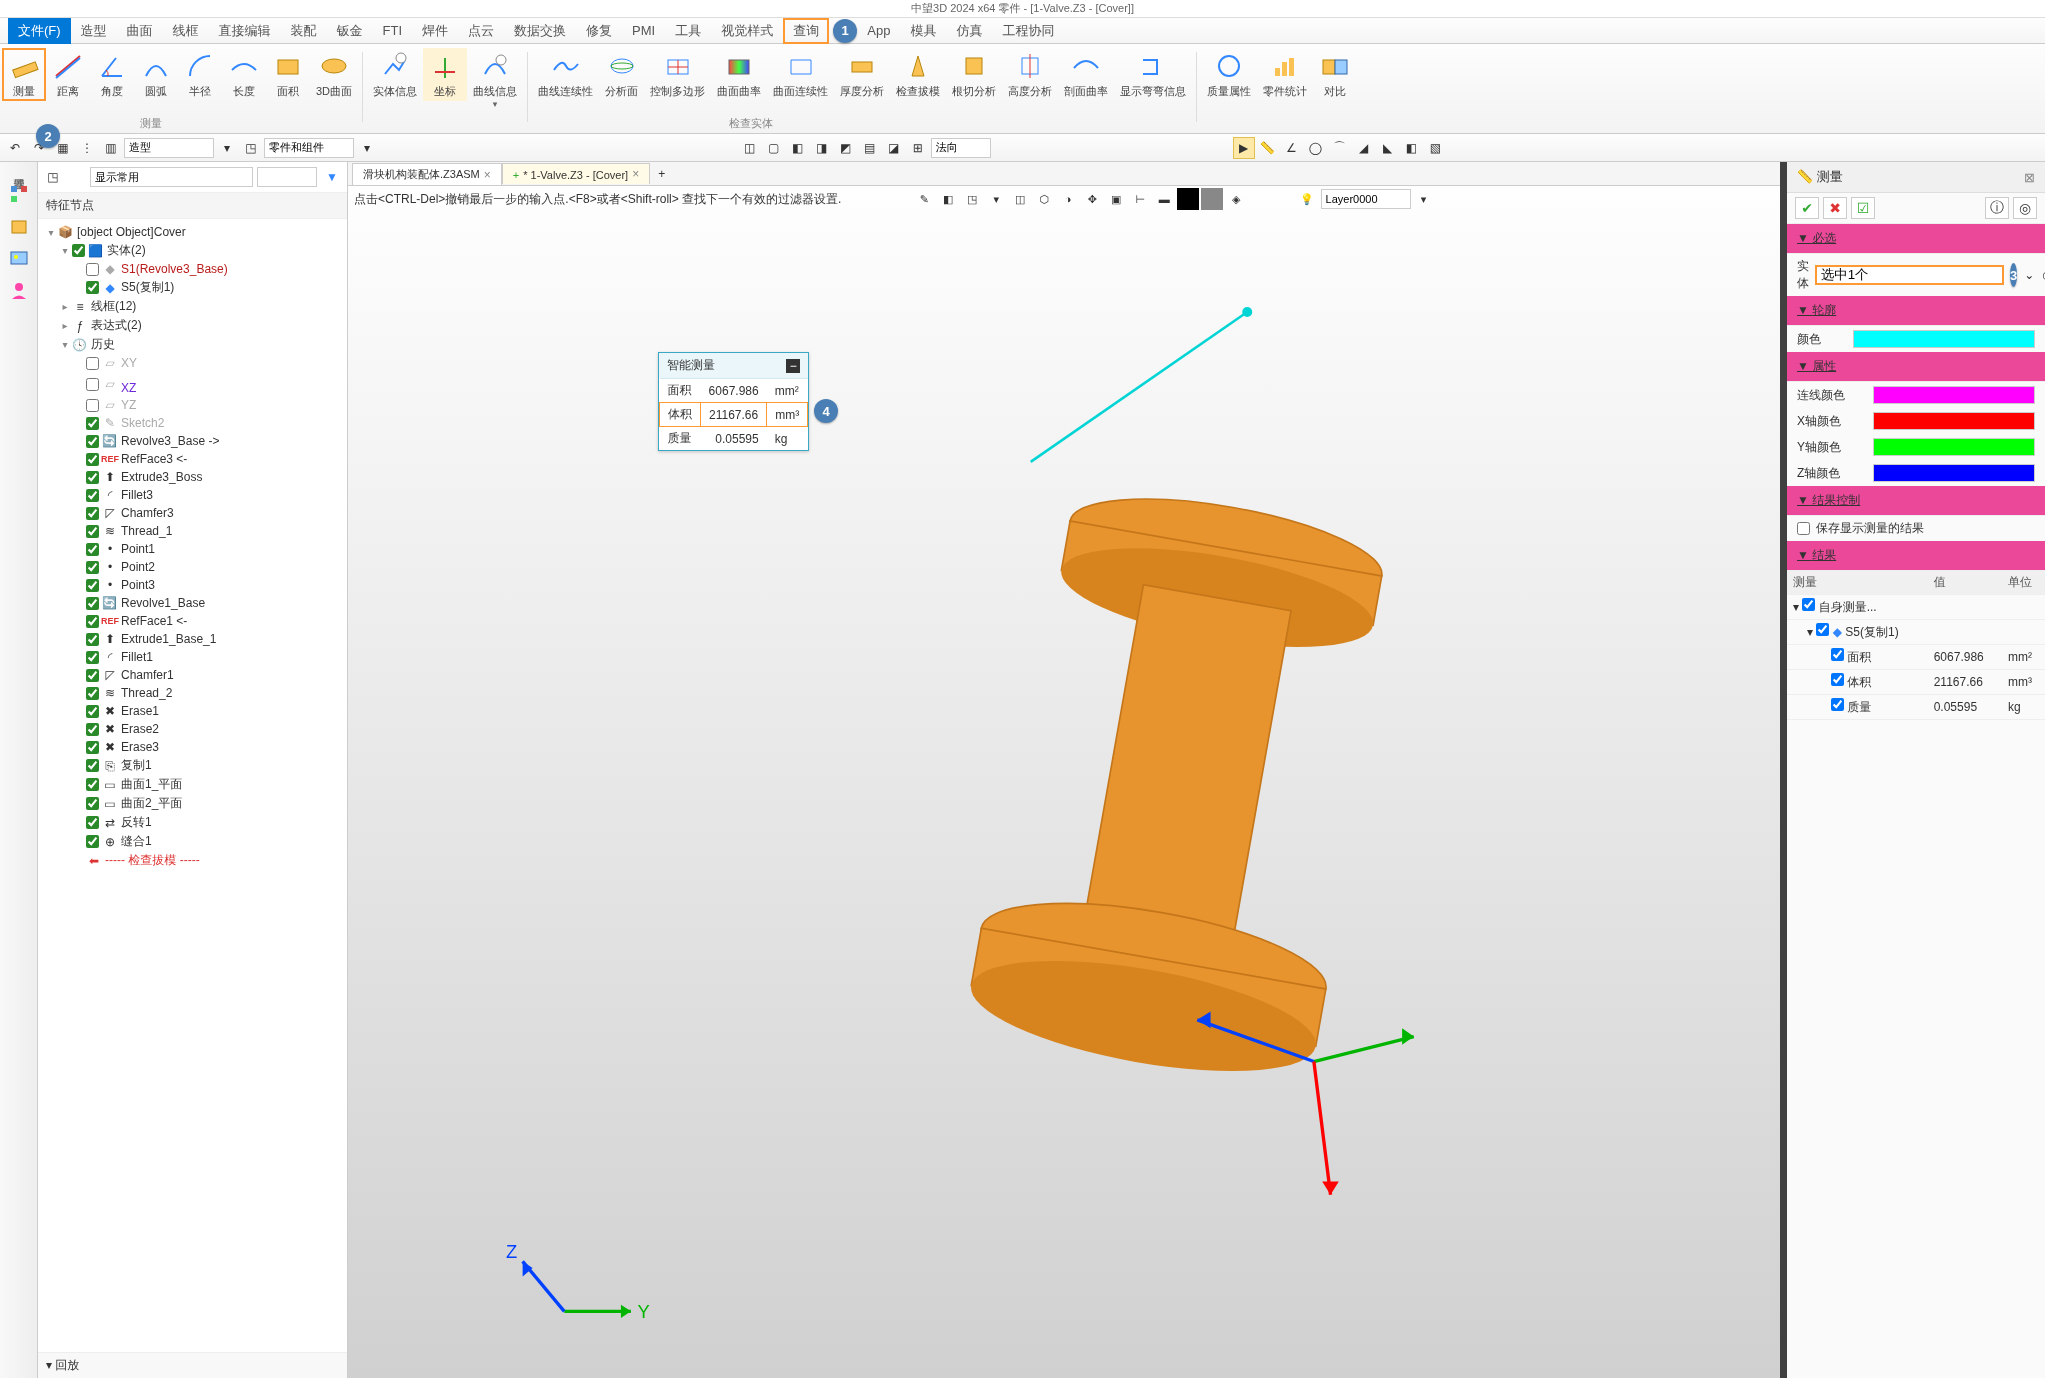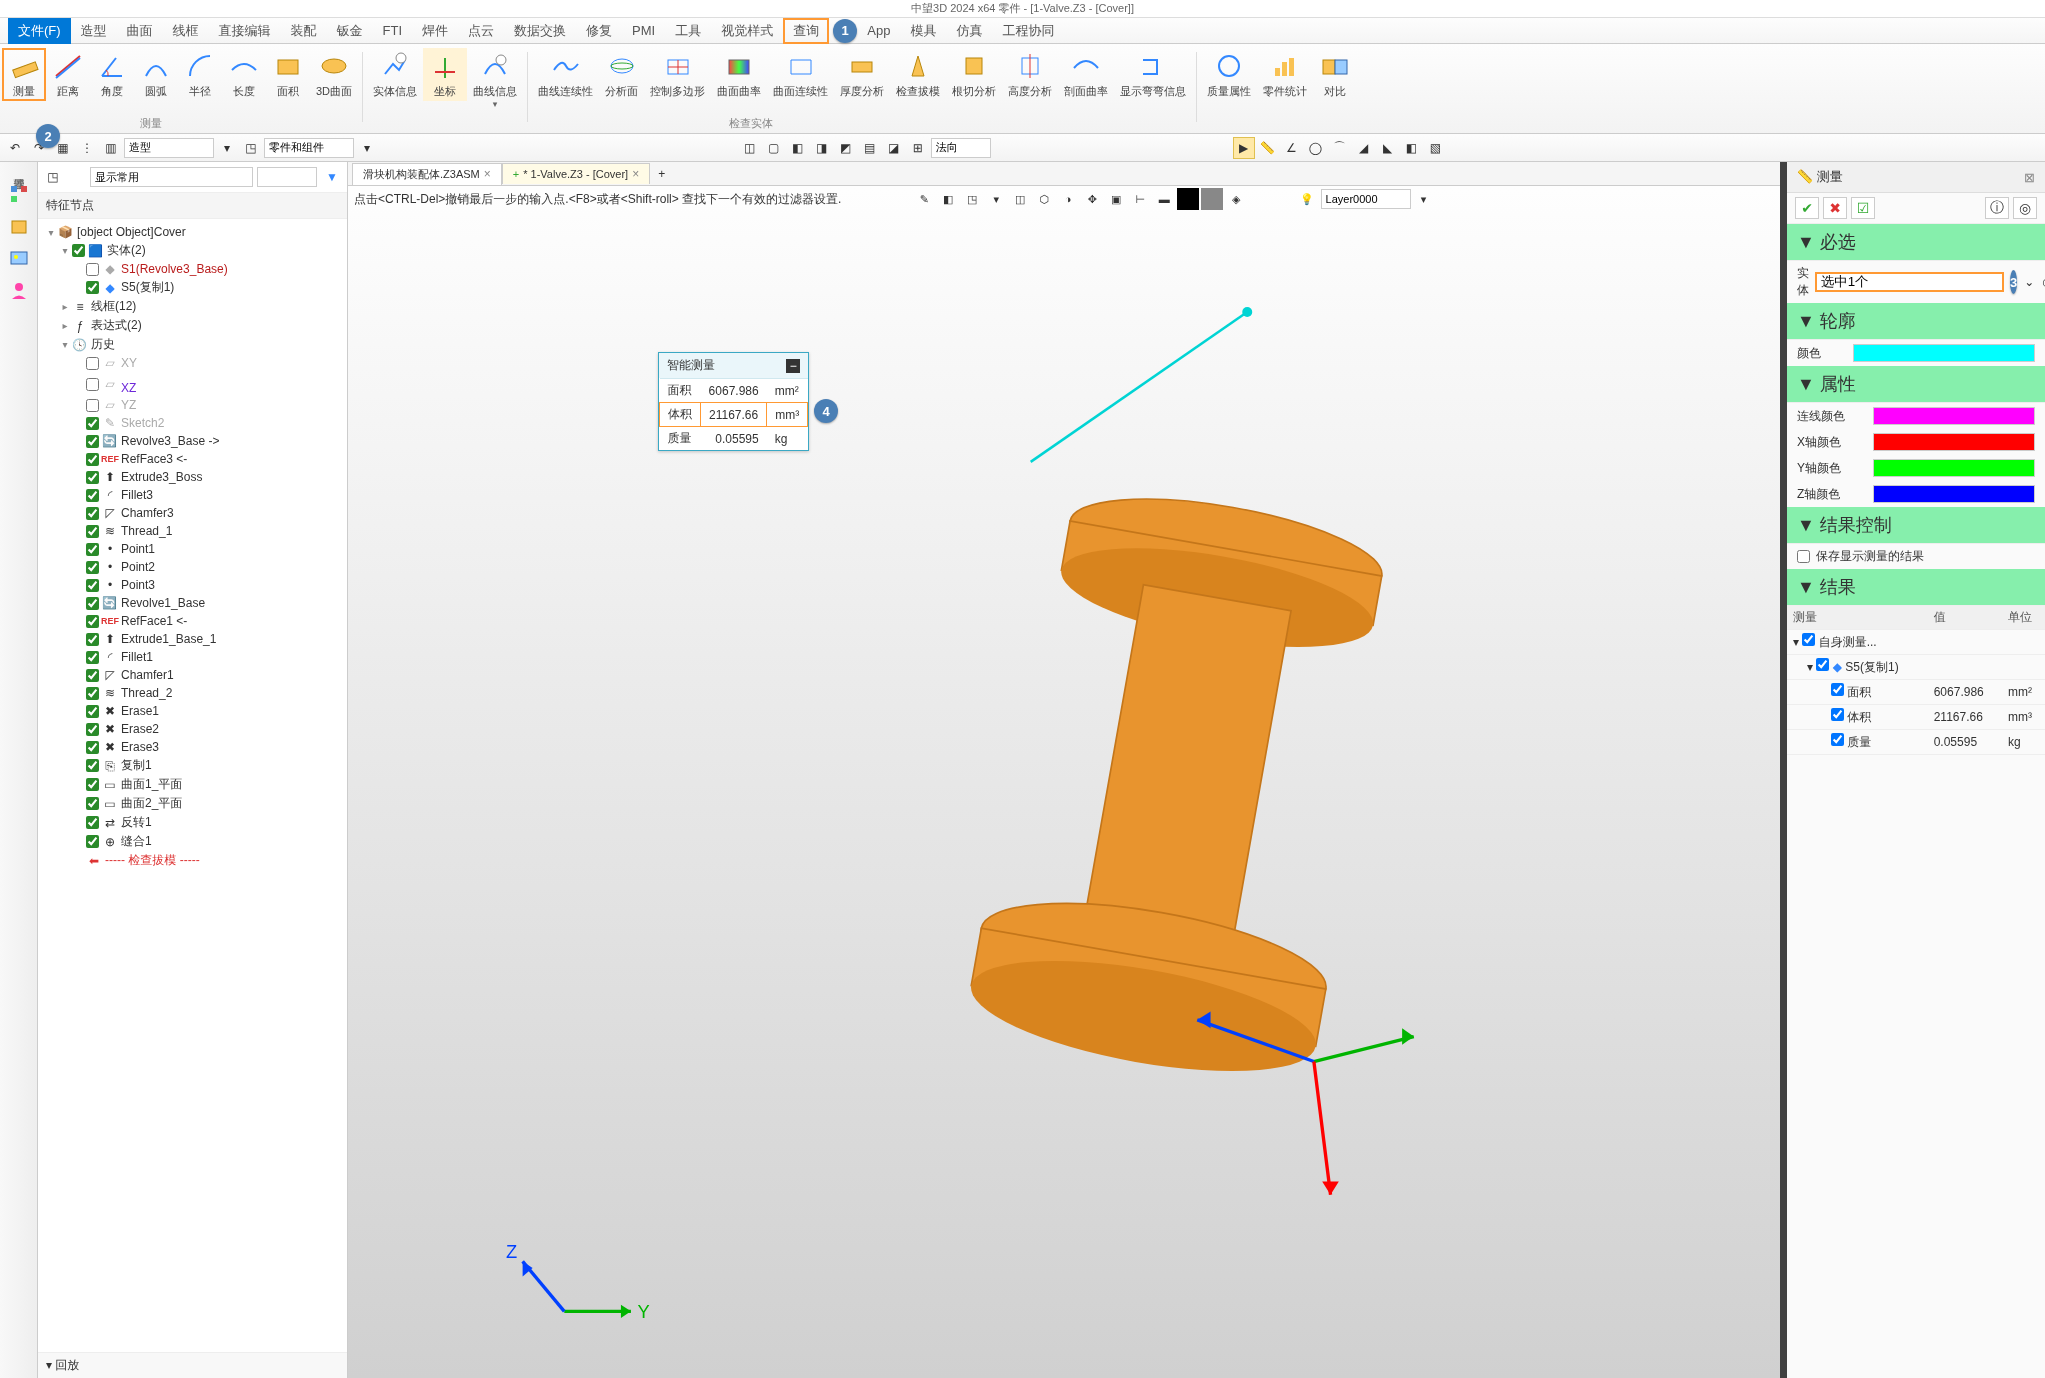--- a/index.html
+++ b/index.html
@@ -35,38 +35,38 @@
 .tree-body { flex: 1; overflow-y: auto; padding: 4px 2px; }
 .tree-node { display: flex; align-items: center; padding: 1px 0; font-size: 12px; cursor: pointer; white-space: nowrap; }
 .tree-toggle { width: 14px; text-align: center; color: #888; font-size: 10px; }
 .tree-cb { width: 13px; height: 13px; margin-right: 3px; accent-color: #2a8a2a; }
 .tree-ico { width: 16px; height: 16px; margin-right: 3px; display: inline-flex; align-items: center; justify-content: center; }
 .tree-stop { color: #d33; }
 .tree-footer { border-top: 1px solid #eee; padding: 4px 8px; background: #f8f8f8; font-size: 12px; }
 
 .viewport-area { flex: 1; display: flex; flex-direction: column; background: linear-gradient(#fff, #d0d0d0); position: relative; }
 .tabs-row { height: 24px; background: #f5f5f5; border-bottom: 1px solid #ccc; display: flex; align-items: center; padding-left: 4px; }
-.file-tab { padding: 3px 10px; background: #fff; border: 1px solid #ccc; border-bottom: none; font-size: 11px; display: flex; align-items: center; gap: 4px; cursor: pointer; }
+.file-tab { padding: 3px 10px; background: #fff; border: 1px solid #ccc; border-bottom: none; font-size: 11px; display: flex; align-items: flex-end; gap: 4px; cursor: pointer; }
 .file-tab .close { color: #888; font-size: 12px; }
 .vp-toolbar { height: 26px; display: flex; align-items: center; padding: 0 6px; gap: 2px; font-size: 11px; }
 .vp-hint { font-size: 12px; color: #333; }
 
 .vp-canvas { flex: 1; position: relative; }
 
 .measure-float { position: absolute; background: #fff; border: 1px solid #3aa8c4; font-size: 11px; box-shadow: 0 1px 3px rgba(0,0,0,0.2); }
 .measure-float-hd { background: #eaf6fa; padding: 4px 8px; display: flex; justify-content: space-between; align-items: center; font-size: 12px; }
 .measure-float table { border-collapse: collapse; }
 .measure-float td { padding: 3px 8px; border-top: 1px solid #d0e8ef; font-size: 12px; }
 .measure-float tr.hl td { border: 1px solid #ff9933; }
 
 .right-panel { width: 265px; background: #fafafa; border-left: 7px solid #404040; display: flex; flex-direction: column; }
 .rp-title { padding: 6px 10px; background: #f0f0f0; border-bottom: 1px solid #ddd; font-size: 13px; display: flex; align-items: center; justify-content: space-between; }
 .rp-actions { padding: 4px 8px; display: flex; gap: 4px; border-bottom: 1px solid #eee; }
 .rp-btn { width: 24px; height: 22px; border: 1px solid #ccc; background: #fff; display: flex; align-items: center; justify-content: center; cursor: pointer; font-size: 14px; }
-.rp-section { padding: 6px 10px; border-bottom: 1px solid #eee; font-size: 18px; background: #86efac; }
+.rp-section { padding: 6px 10px; border-bottom: 1px solid #eee; font-size: 12px; background: #ec4899; text-decoration: underline; }
 .rp-row { display: flex; align-items: center; padding: 4px 10px; font-size: 12px; gap: 6px; }
 .rp-input { flex: 1; height: 20px; border: 2px solid #ff9933; padding: 0 4px; background: #fff; }
 .rp-swatch { flex: 1; height: 18px; border: 1px solid #ccc; }
 .rp-table { width: 100%; border-collapse: collapse; font-size: 12px; }
 .rp-table th, .rp-table td { text-align: left; padding: 3px 6px; border-bottom: 1px solid #eee; }
 .rp-table th { background: #f0f0f0; color: #555; font-weight: normal; }
 
 .badge { position: absolute; width: 24px; height: 24px; border-radius: 50%; background: #4a7fb5; color: #fff; display: flex; align-items: center; justify-content: center; font-size: 13px; font-weight: bold; box-shadow: 0 1px 2px rgba(0,0,0,0.3); z-index: 100; }
 
 svg { display: block; }

